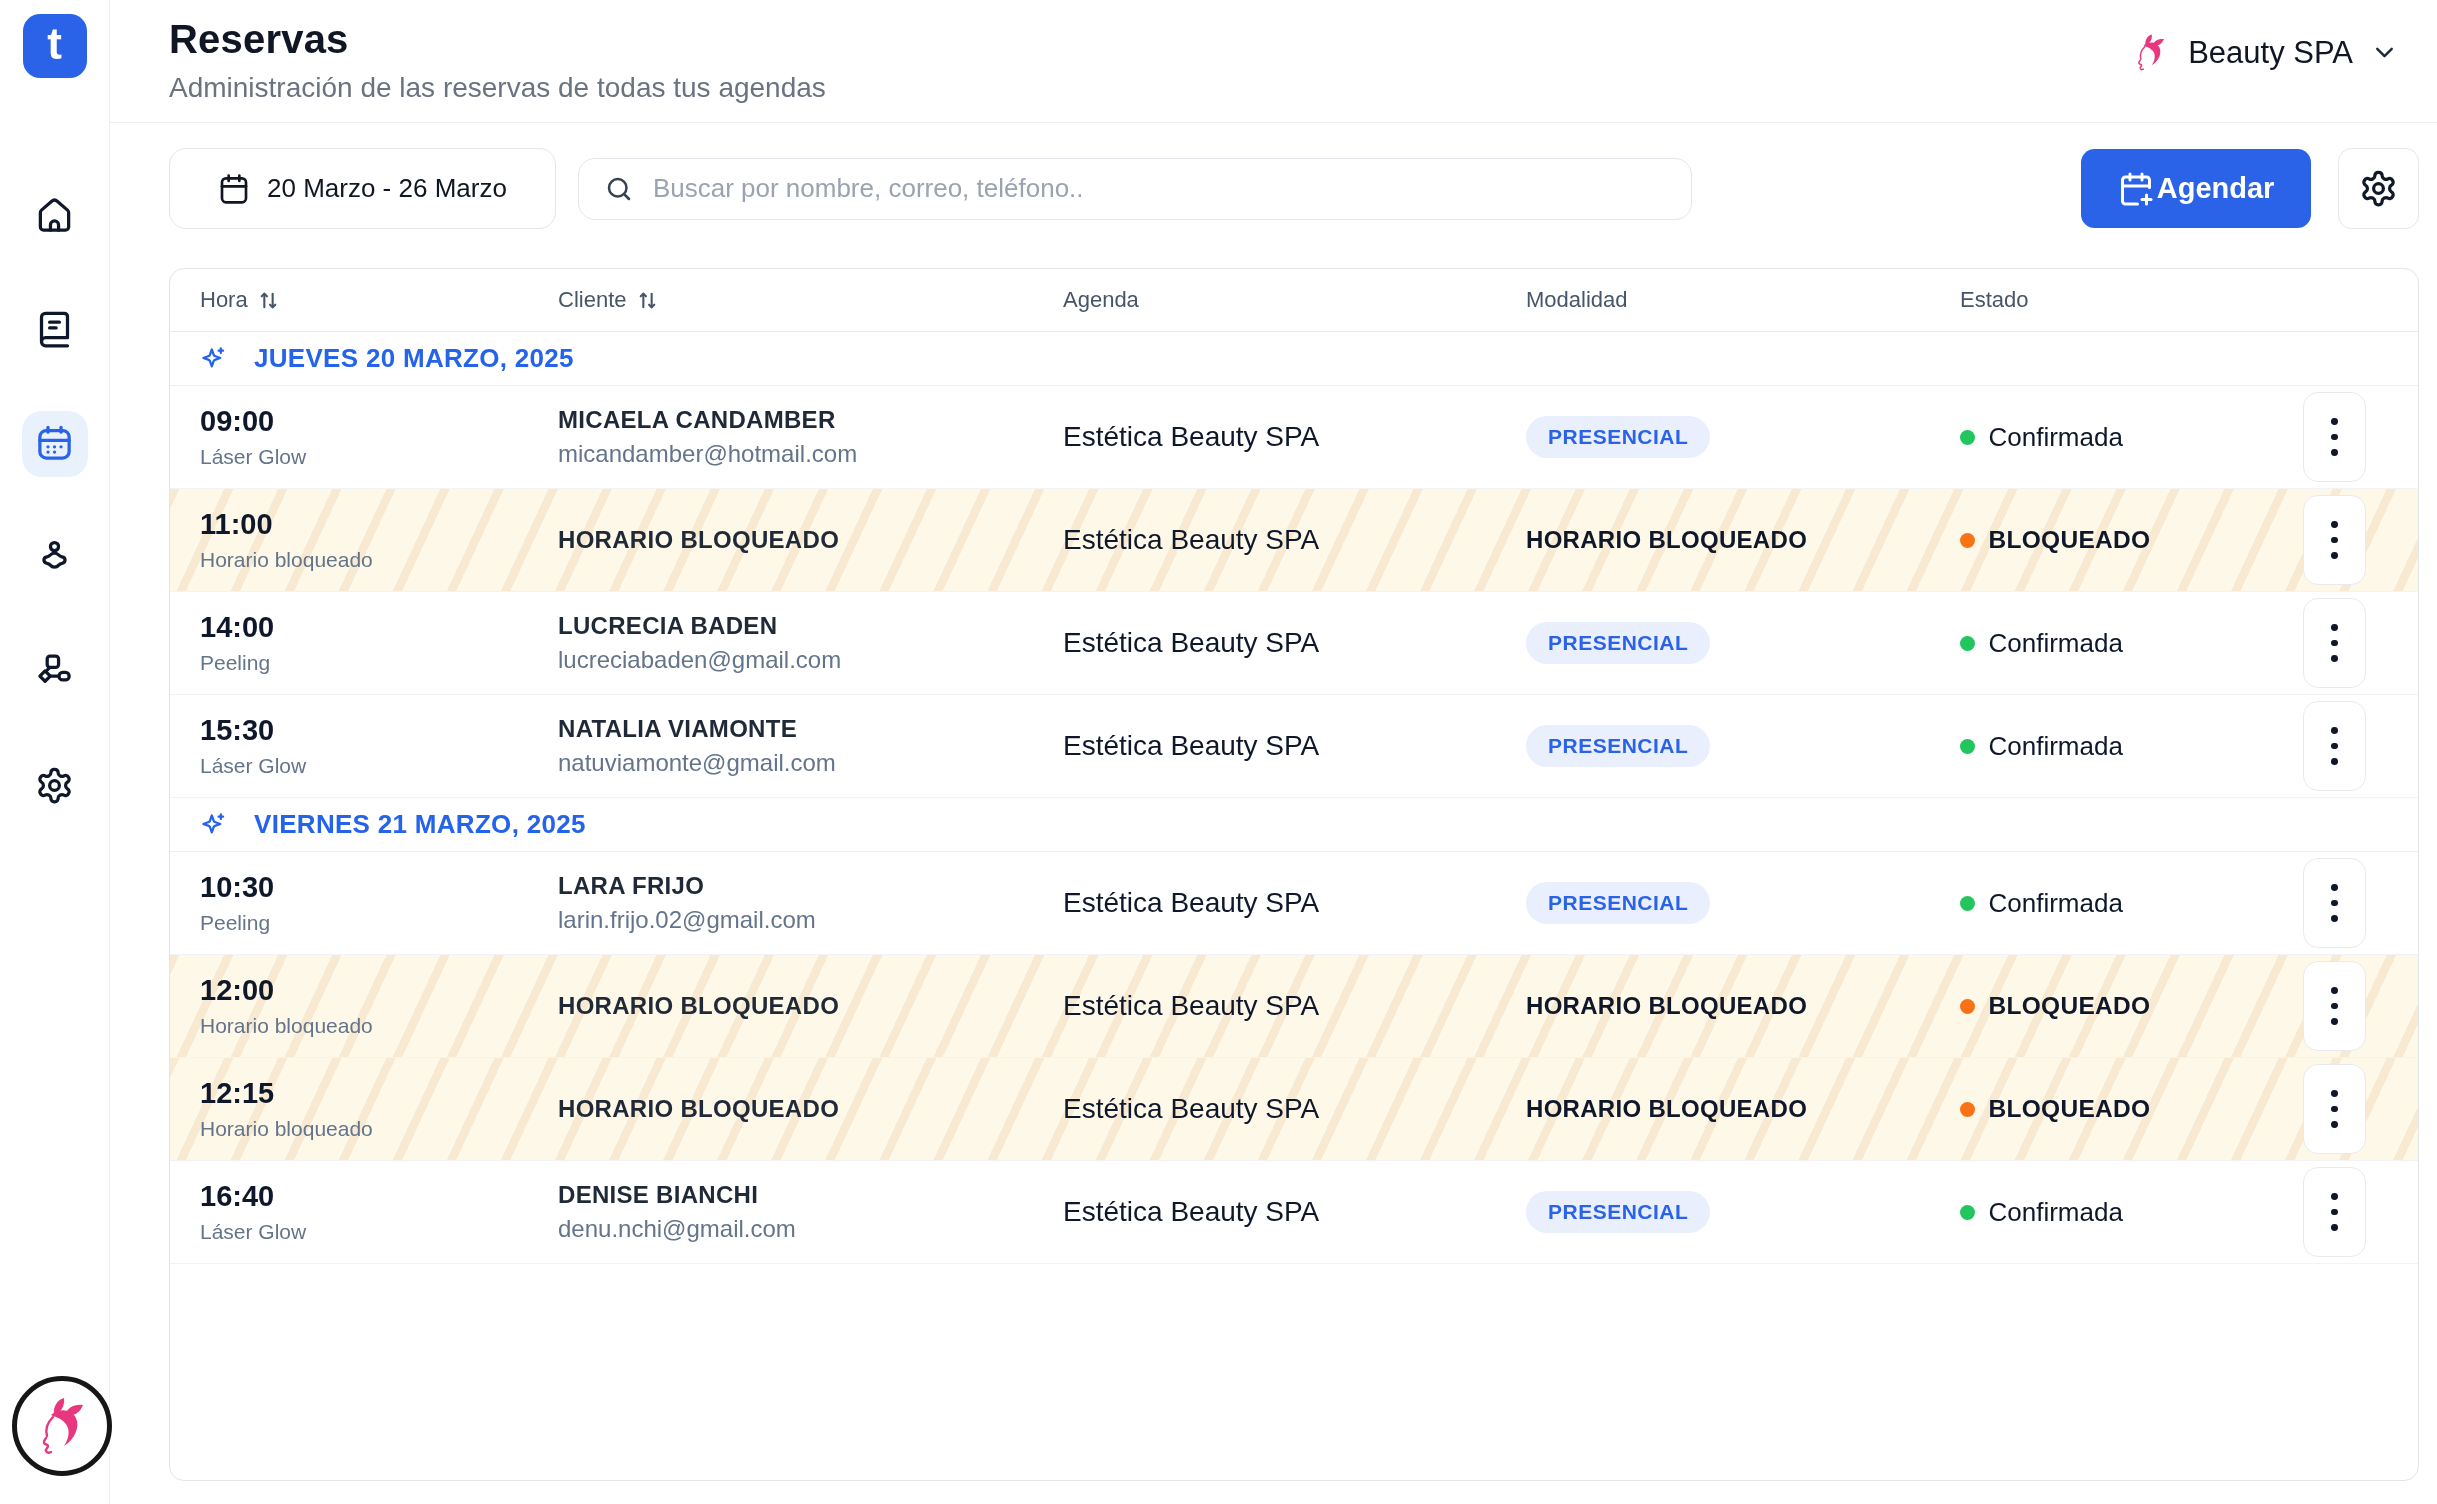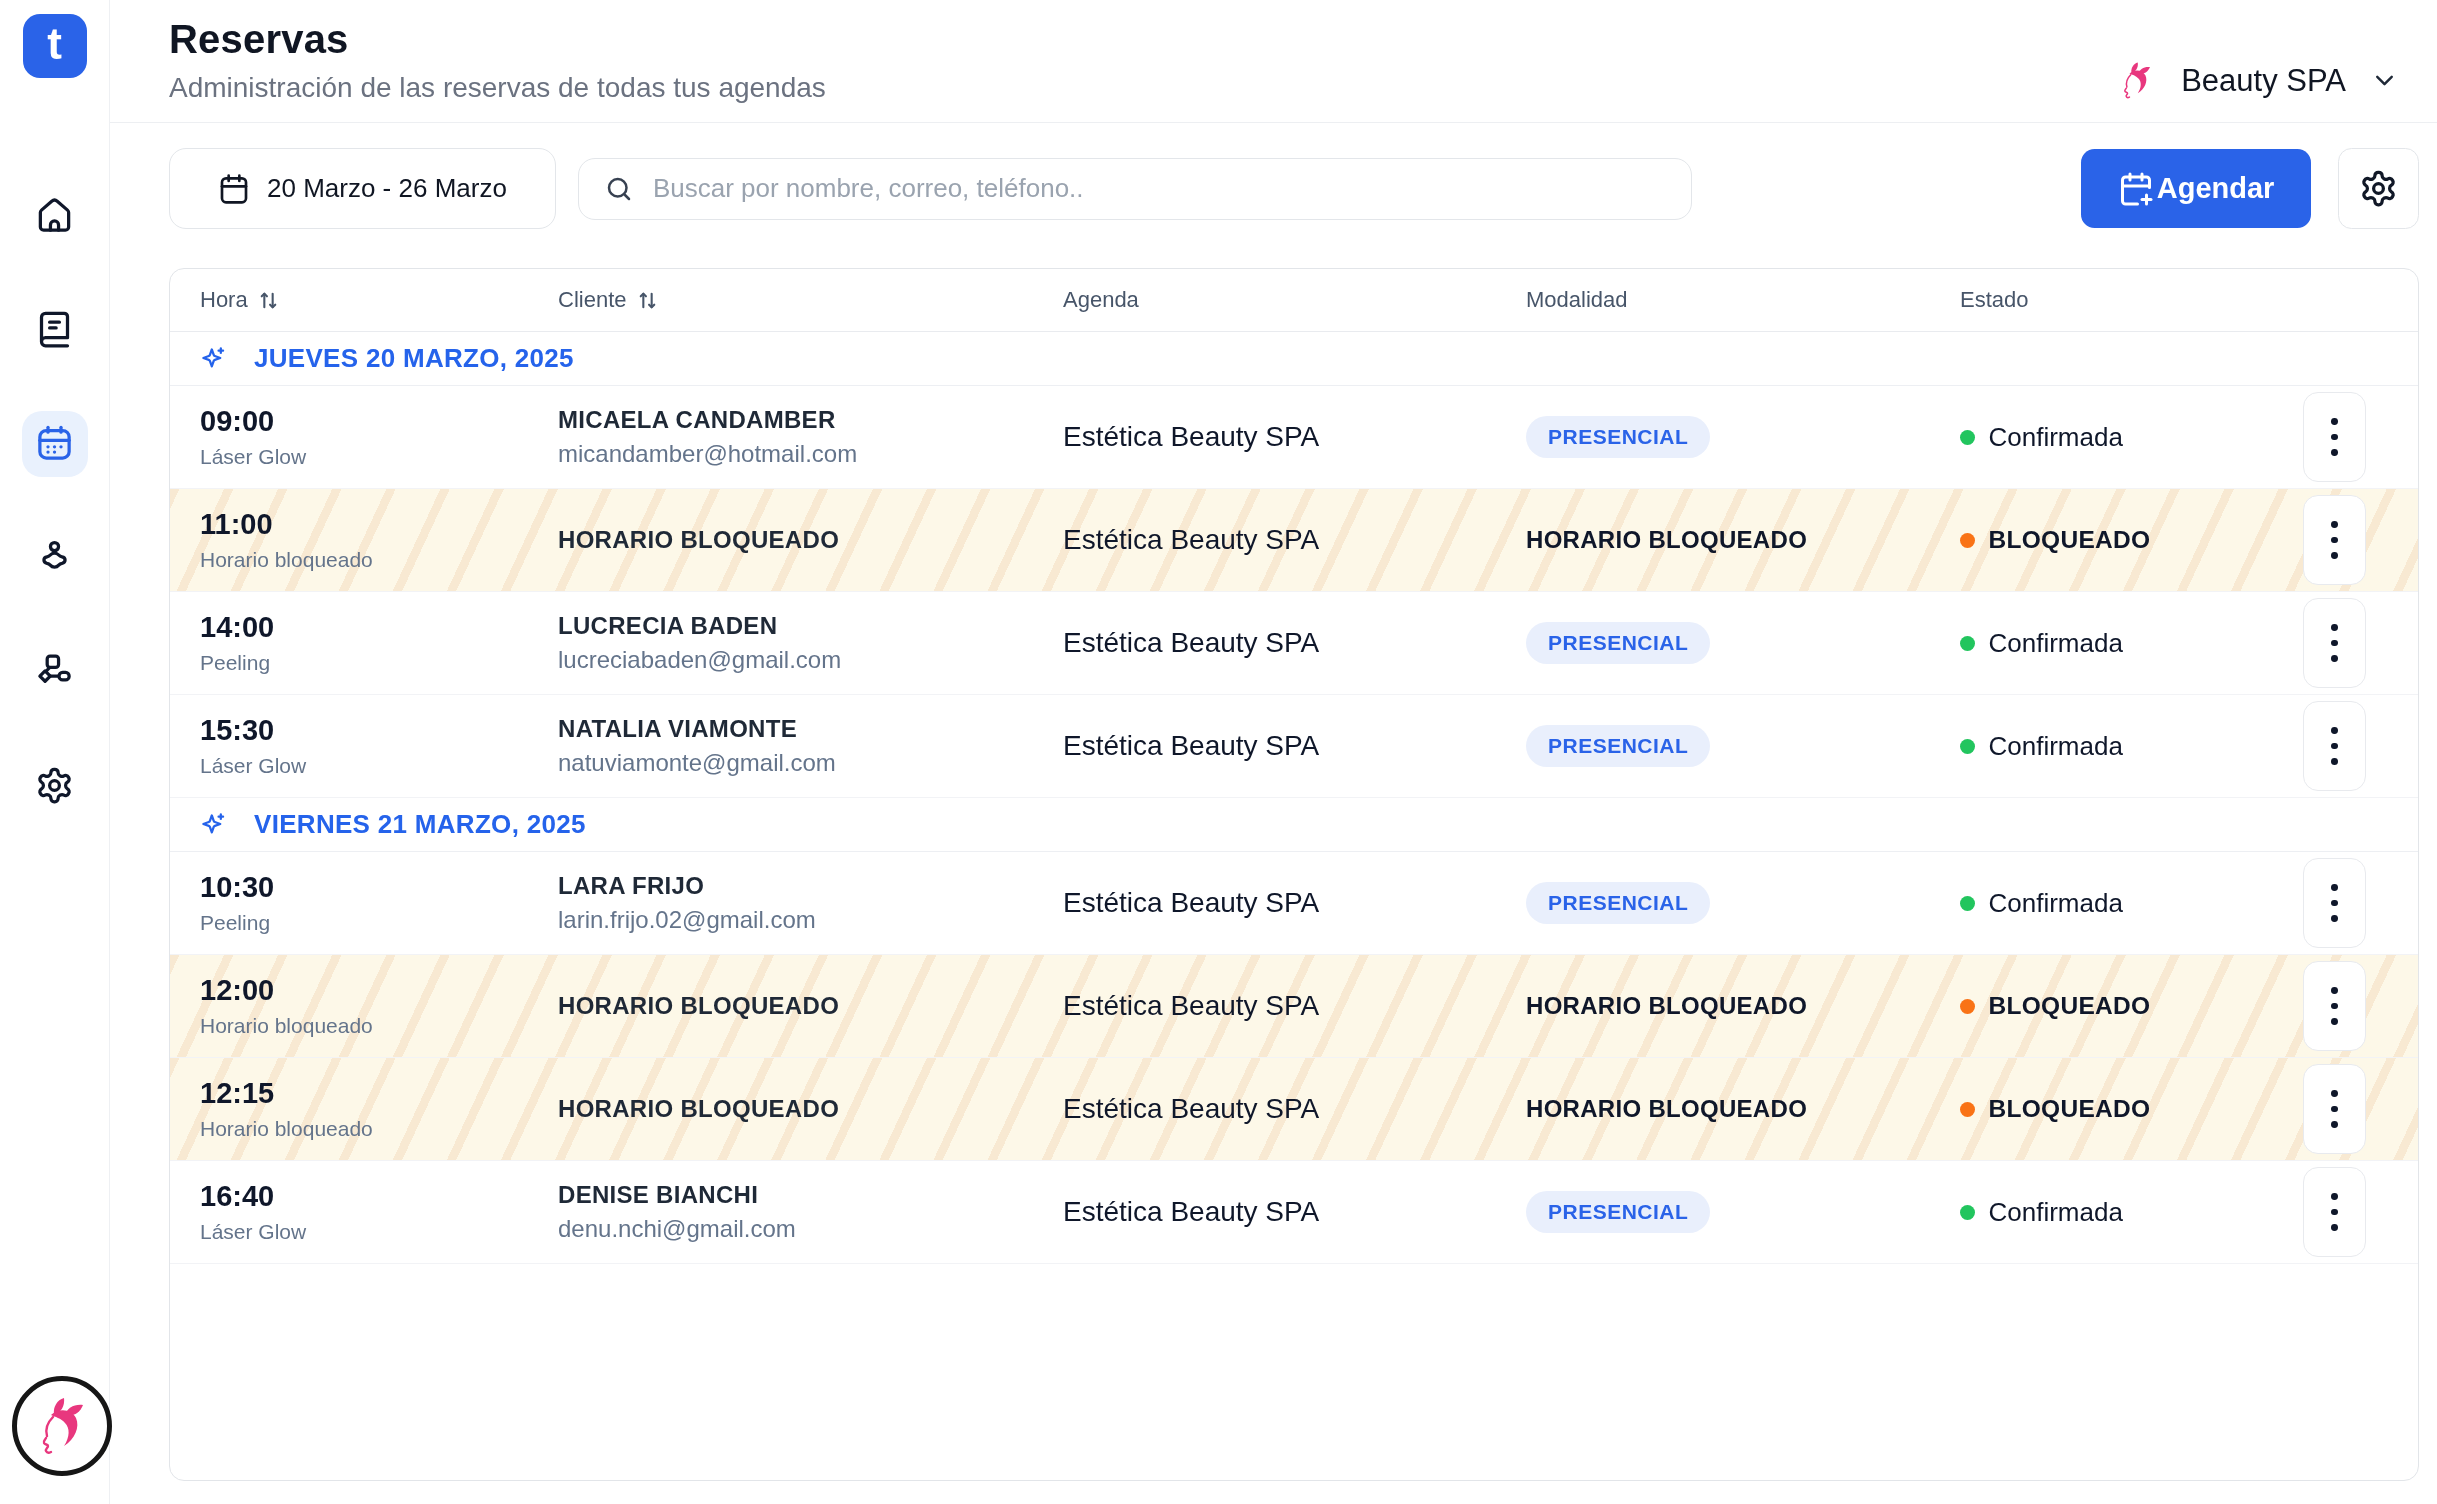--- a/index.html
+++ b/index.html
@@ -20,21 +20,21 @@
   .nav-item svg{width:39px;height:39px;}
   .nav-item.active{background:#e9f1fd;color:#2a63e8;}
   .side-avatar{position:absolute;left:12px;bottom:29px;width:100px;height:100px;border-radius:50%;border:5px solid #161616;box-sizing:border-box;background:#fff;display:flex;align-items:center;justify-content:center;}
   .side-avatar svg{width:64px;height:64px;}
 
   
   .main{position:absolute;left:110px;top:0;width:2328px;height:1505px;box-sizing:border-box;}
   .topbar{height:123px;border-bottom:1.7px solid #edeff2;box-sizing:border-box;padding-left:59px;position:relative;}
   .page-title{font-size:40px;font-weight:bold;color:#101623;padding-top:17px;letter-spacing:0.2px;}
   .page-subtitle{font-size:28px;color:#6b7280;margin-top:10px;}
-  .workspace{position:absolute;right:39px;top:32px;display:flex;align-items:center;gap:24px;cursor:pointer;margin-top:28px;}
+  .workspace{position:absolute;right:39px;top:32px;display:flex;align-items:center;gap:17px;cursor:pointer;}
   .workspace .flower{width:41px;height:41px;}
   .workspace .ws-label{font-size:31px;color:#101623;}
   .workspace svg.chev{width:29px;height:29px;color:#1f2937;}
 
   
   .filters{display:flex;align-items:center;padding:25px 18.6px 0 59px;}
   .date-btn{display:inline-flex;align-items:center;gap:17px;height:81px;padding:0 48px;border:1.7px solid #e3e6ea;border-radius:17px;background:#fff;font-size:26px;color:#101623;box-sizing:border-box;cursor:pointer;white-space:nowrap;}
   .date-btn svg{width:32px;height:32px;color:#101623;}
   .search-box{display:flex;align-items:center;gap:17px;height:62px;width:1114px;margin-left:22px;border:1.7px solid #e3e6ea;border-radius:17px;background:#fff;box-sizing:border-box;padding:16px 25px;}
   .search-box svg{width:30px;height:30px;color:#374151;flex:none;}

